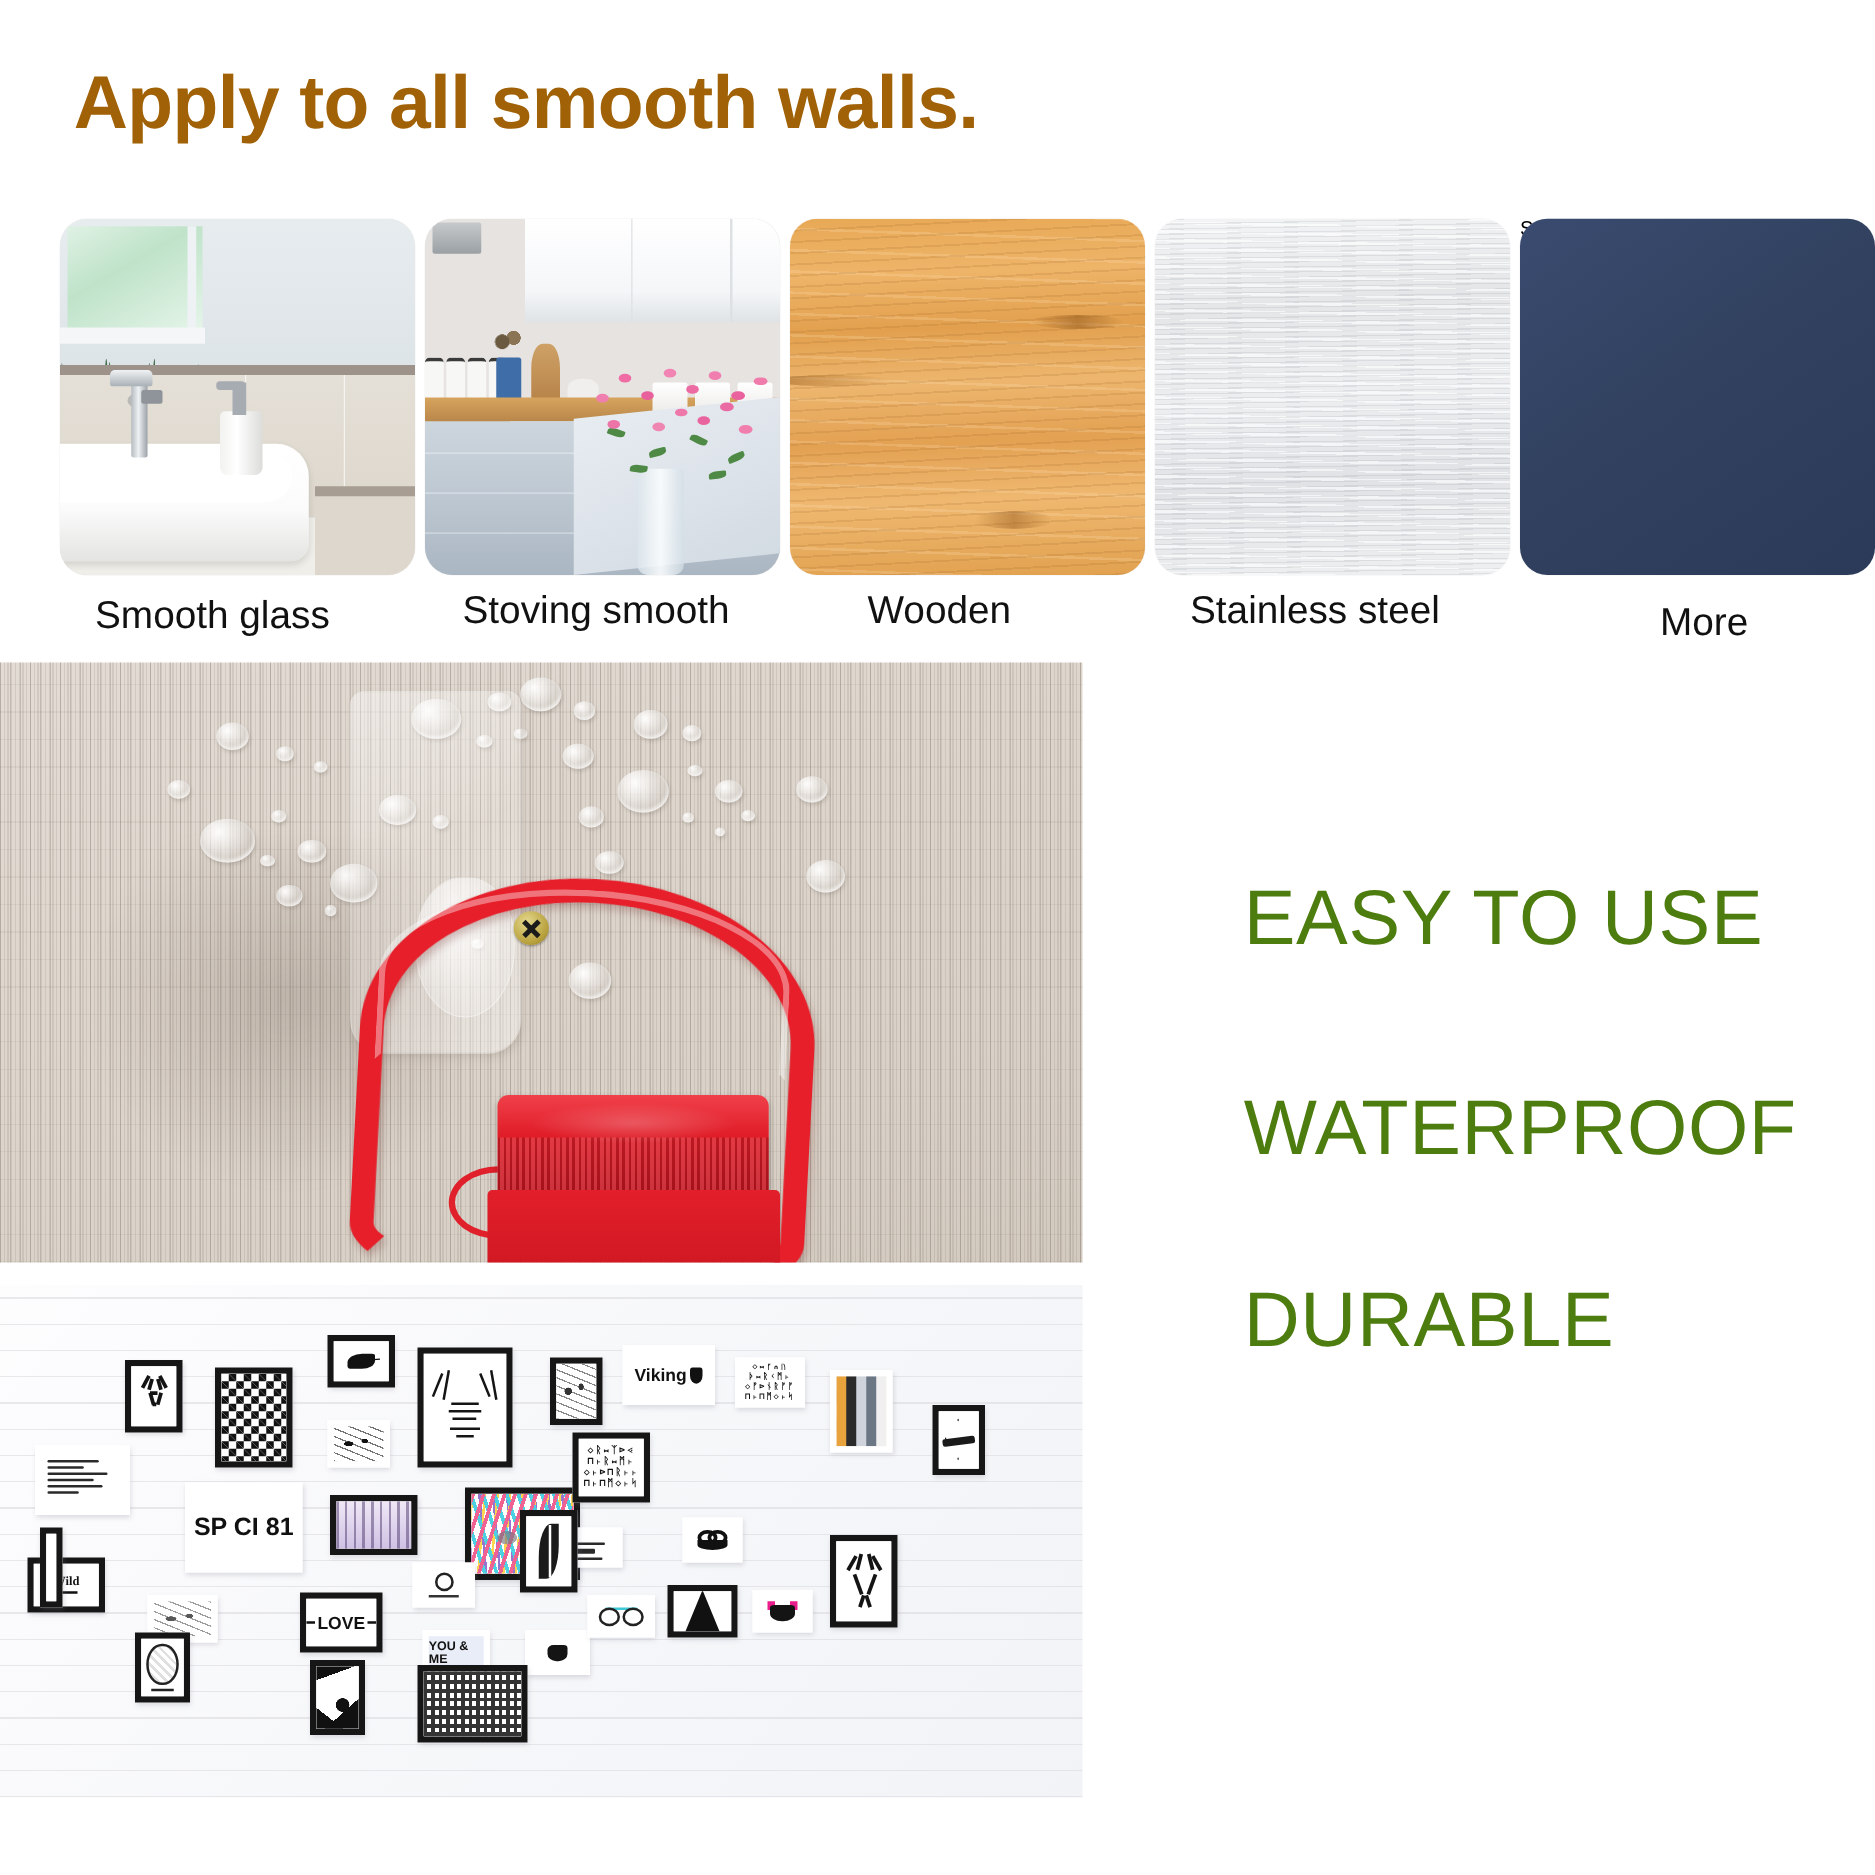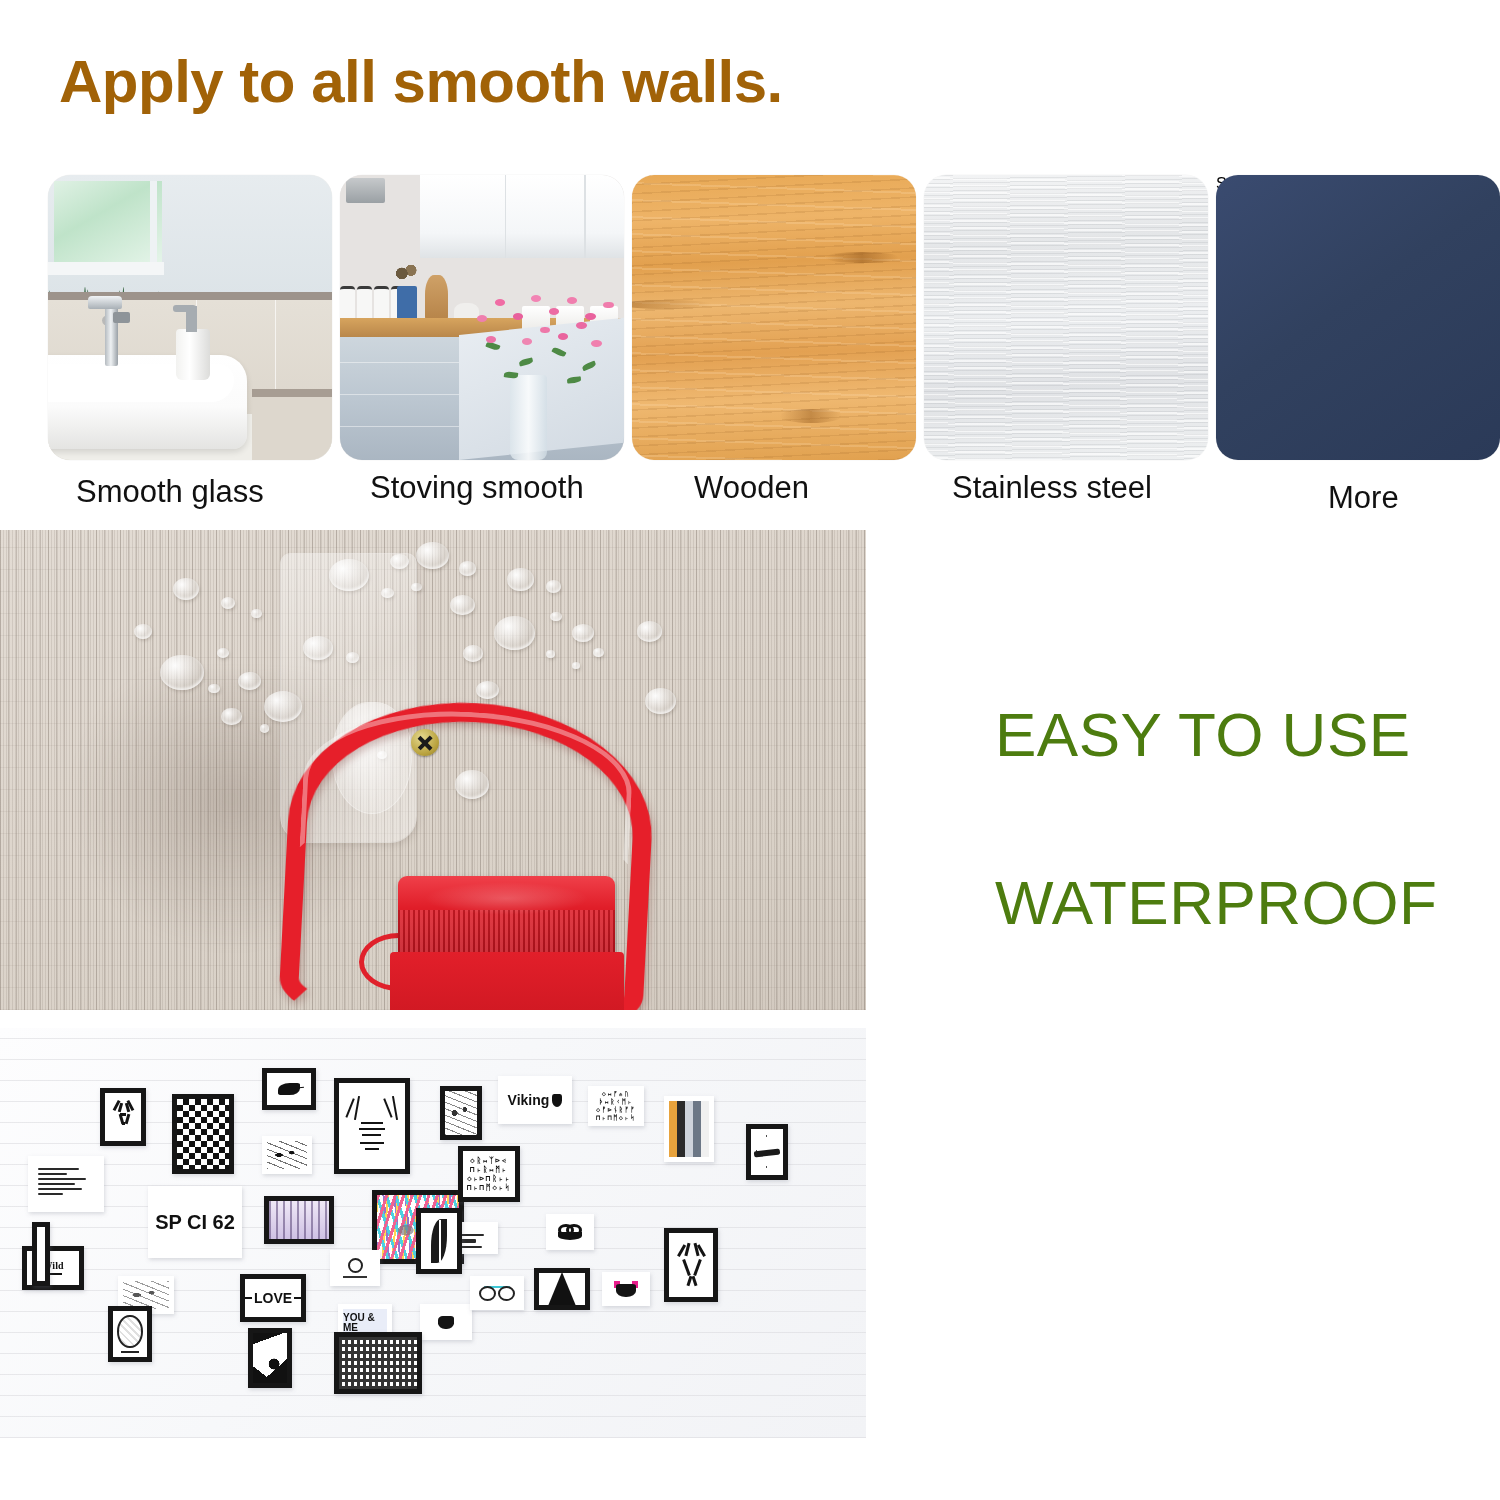--- a/index.html
+++ b/index.html
@@ -471,20 +471,21 @@
     <div class="bottle-ring"></div>
     <div class="bottle-cap">
       <div class="emboss"></div>
       <div class="ridges"></div>
     </div>
     <div class="bottle-body"></div>
   </div>
 
   <div class="feature f1">EASY TO USE</div>
   <div class="feature f2">WATERPROOF</div>
+  <div class="feature f3">DURABLE</div>
 
   <div class="gallery">
 
     <div class="frm black" style="left:100px;top:60px;width:46px;height:58px;">
       <div class="art">
           <div class="stagicon">
         <div class="v" style="left:14%;top:0;width:3px;height:34%;transform:rotate(28deg)"></div>
         <div class="v" style="left:80%;top:0;width:3px;height:34%;transform:rotate(-28deg)"></div>
         <div class="v" style="left:30%;top:8%;width:3px;height:26%;transform:rotate(16deg)"></div>
         <div class="v" style="left:66%;top:8%;width:3px;height:26%;transform:rotate(-16deg)"></div>
@@ -582,21 +583,21 @@
 
     <div class="frm black" style="left:22px;top:218px;width:62px;height:44px;">
       <div class="art" style="flex-direction:column">
         <span class="serifgl lbl-s">Wild</span>
         <span style="display:block;width:18px;height:2px;background:#111;margin-top:2px"></span>
       </div>
     </div>
 
     <div class="frm white" style="left:148px;top:158px;width:94px;height:72px;">
       <div class="art">
-        <span class="gl lbl-l">SP CI 62</span>
+        <span class="gl lbl-l">SP CI 81</span>
       </div>
     </div>
 
     <div class="frm black" style="left:32px;top:194px;width:18px;height:64px;">
       <div class="art"></div>
     </div>
 
     <div class="frm black" style="left:18px;top:180px;width:10px;height:54px;opacity:0">
         <div class="art"></div>
       </div>

